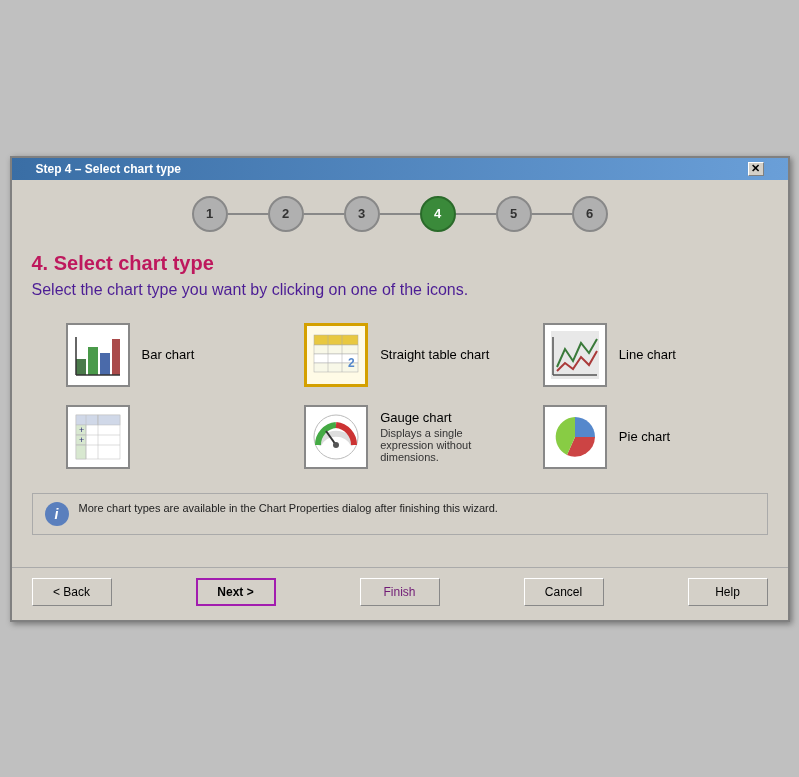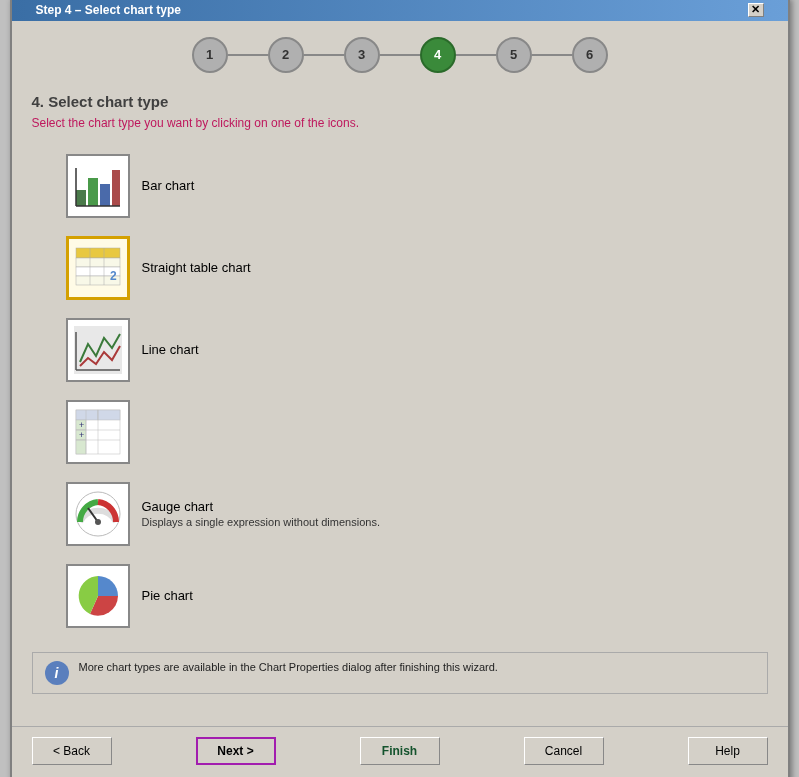--- a/index.html
+++ b/index.html
@@ -68,34 +68,34 @@
       background: #3a8a3a;
       border-color: #2a6a2a;
       color: white;
     }
     .step-line {
       width: 40px; height: 2px;
       background: #888;
     }
     
     .section-title {
-      font-size: 15px;
+      font-size: 20px;
       font-weight: bold;
       margin-bottom: 6px;
-      color: #404040;
+      color: #be185d;
     }
     .section-desc {
-      font-size: 12px;
-      color: #be185d;
+      font-size: 16px;
+      color: #4c1d95;
       margin-bottom: 20px;
     }
     
     .chart-grid {
       display: grid;
-      grid-template-columns: 1fr;
+      grid-template-columns: 1fr 1fr 1fr;
       gap: 10px 40px;
       margin-bottom: 20px;
       padding: 0 30px;
     }
     .chart-item {
       display: flex;
       align-items: center;
       gap: 12px;
       cursor: pointer;
       padding: 4px;
@@ -161,21 +161,21 @@
       border-top-color: #fff;
       border-left-color: #fff;
       font-size: 12px;
       cursor: pointer;
       color: #000;
     }
     .btn.primary {
       border: 2px solid #a21caf;
       font-weight: bold;
     }
-    .btn:disabled { color: #14532d; cursor: default; font-weight: bold; }
+    .btn:disabled { color: #701a75; cursor: default; }
     
     svg { width: 52px; height: 52px; }
   </style>
 </head>
 <body>
 
 <div class="window">
 
   <div class="title-bar">
     <span>Step 4 – Select chart type</span>

